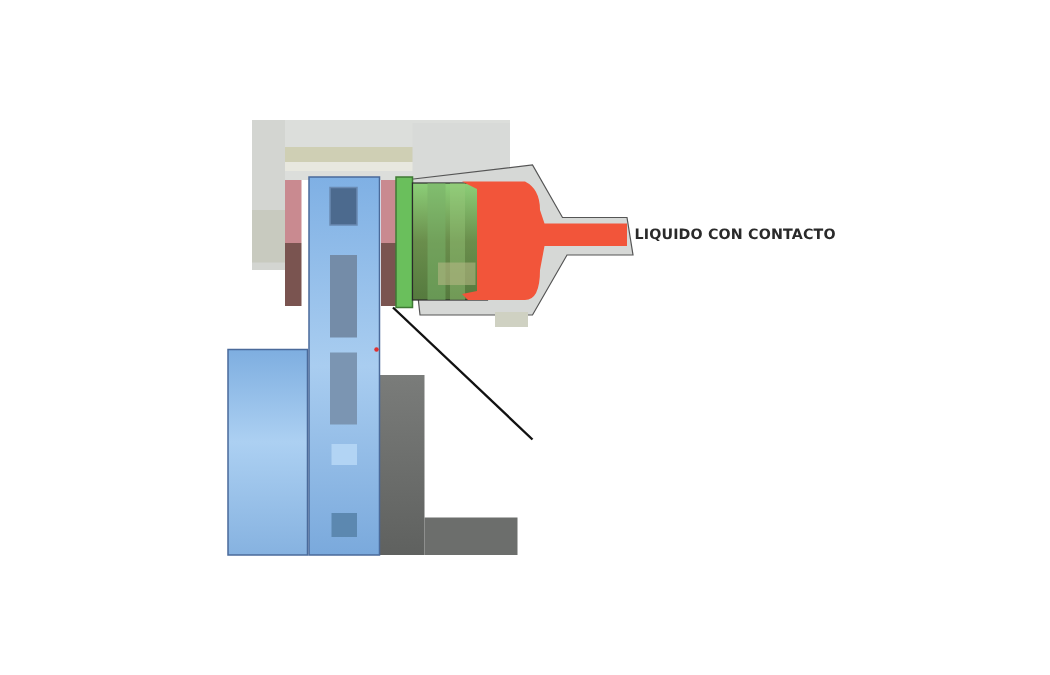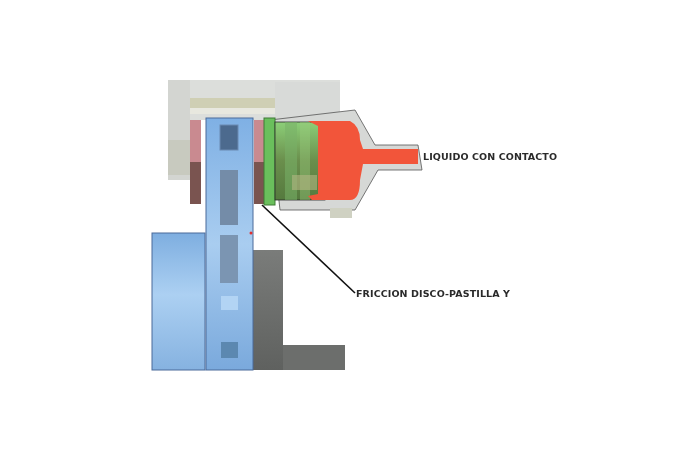--- a/index.html
+++ b/index.html
@@ -84,14 +84,13 @@
   <path d="M308 121 L350 121 Q360 126 360 140 L363 149 L418 149 L418 164 L363 164 L360 180 Q360 200 350 200 L312 200 L308 196 L318 194 L318 126 Z" fill="#f2553a"></path>
 
   <line x1="262" y1="205" x2="355" y2="293" stroke="#111" stroke-width="1.6"></line>
 </svg>
 
 <div class="label" id="label-fluid">
   <div>LIQUIDO CON CONTACTO</div>
 </div>
 
 <div class="label" id="label-friction">
-  <div>FRICCION DISCO-PASTILLA Y</div>
 </div>
 
 </body></html>

